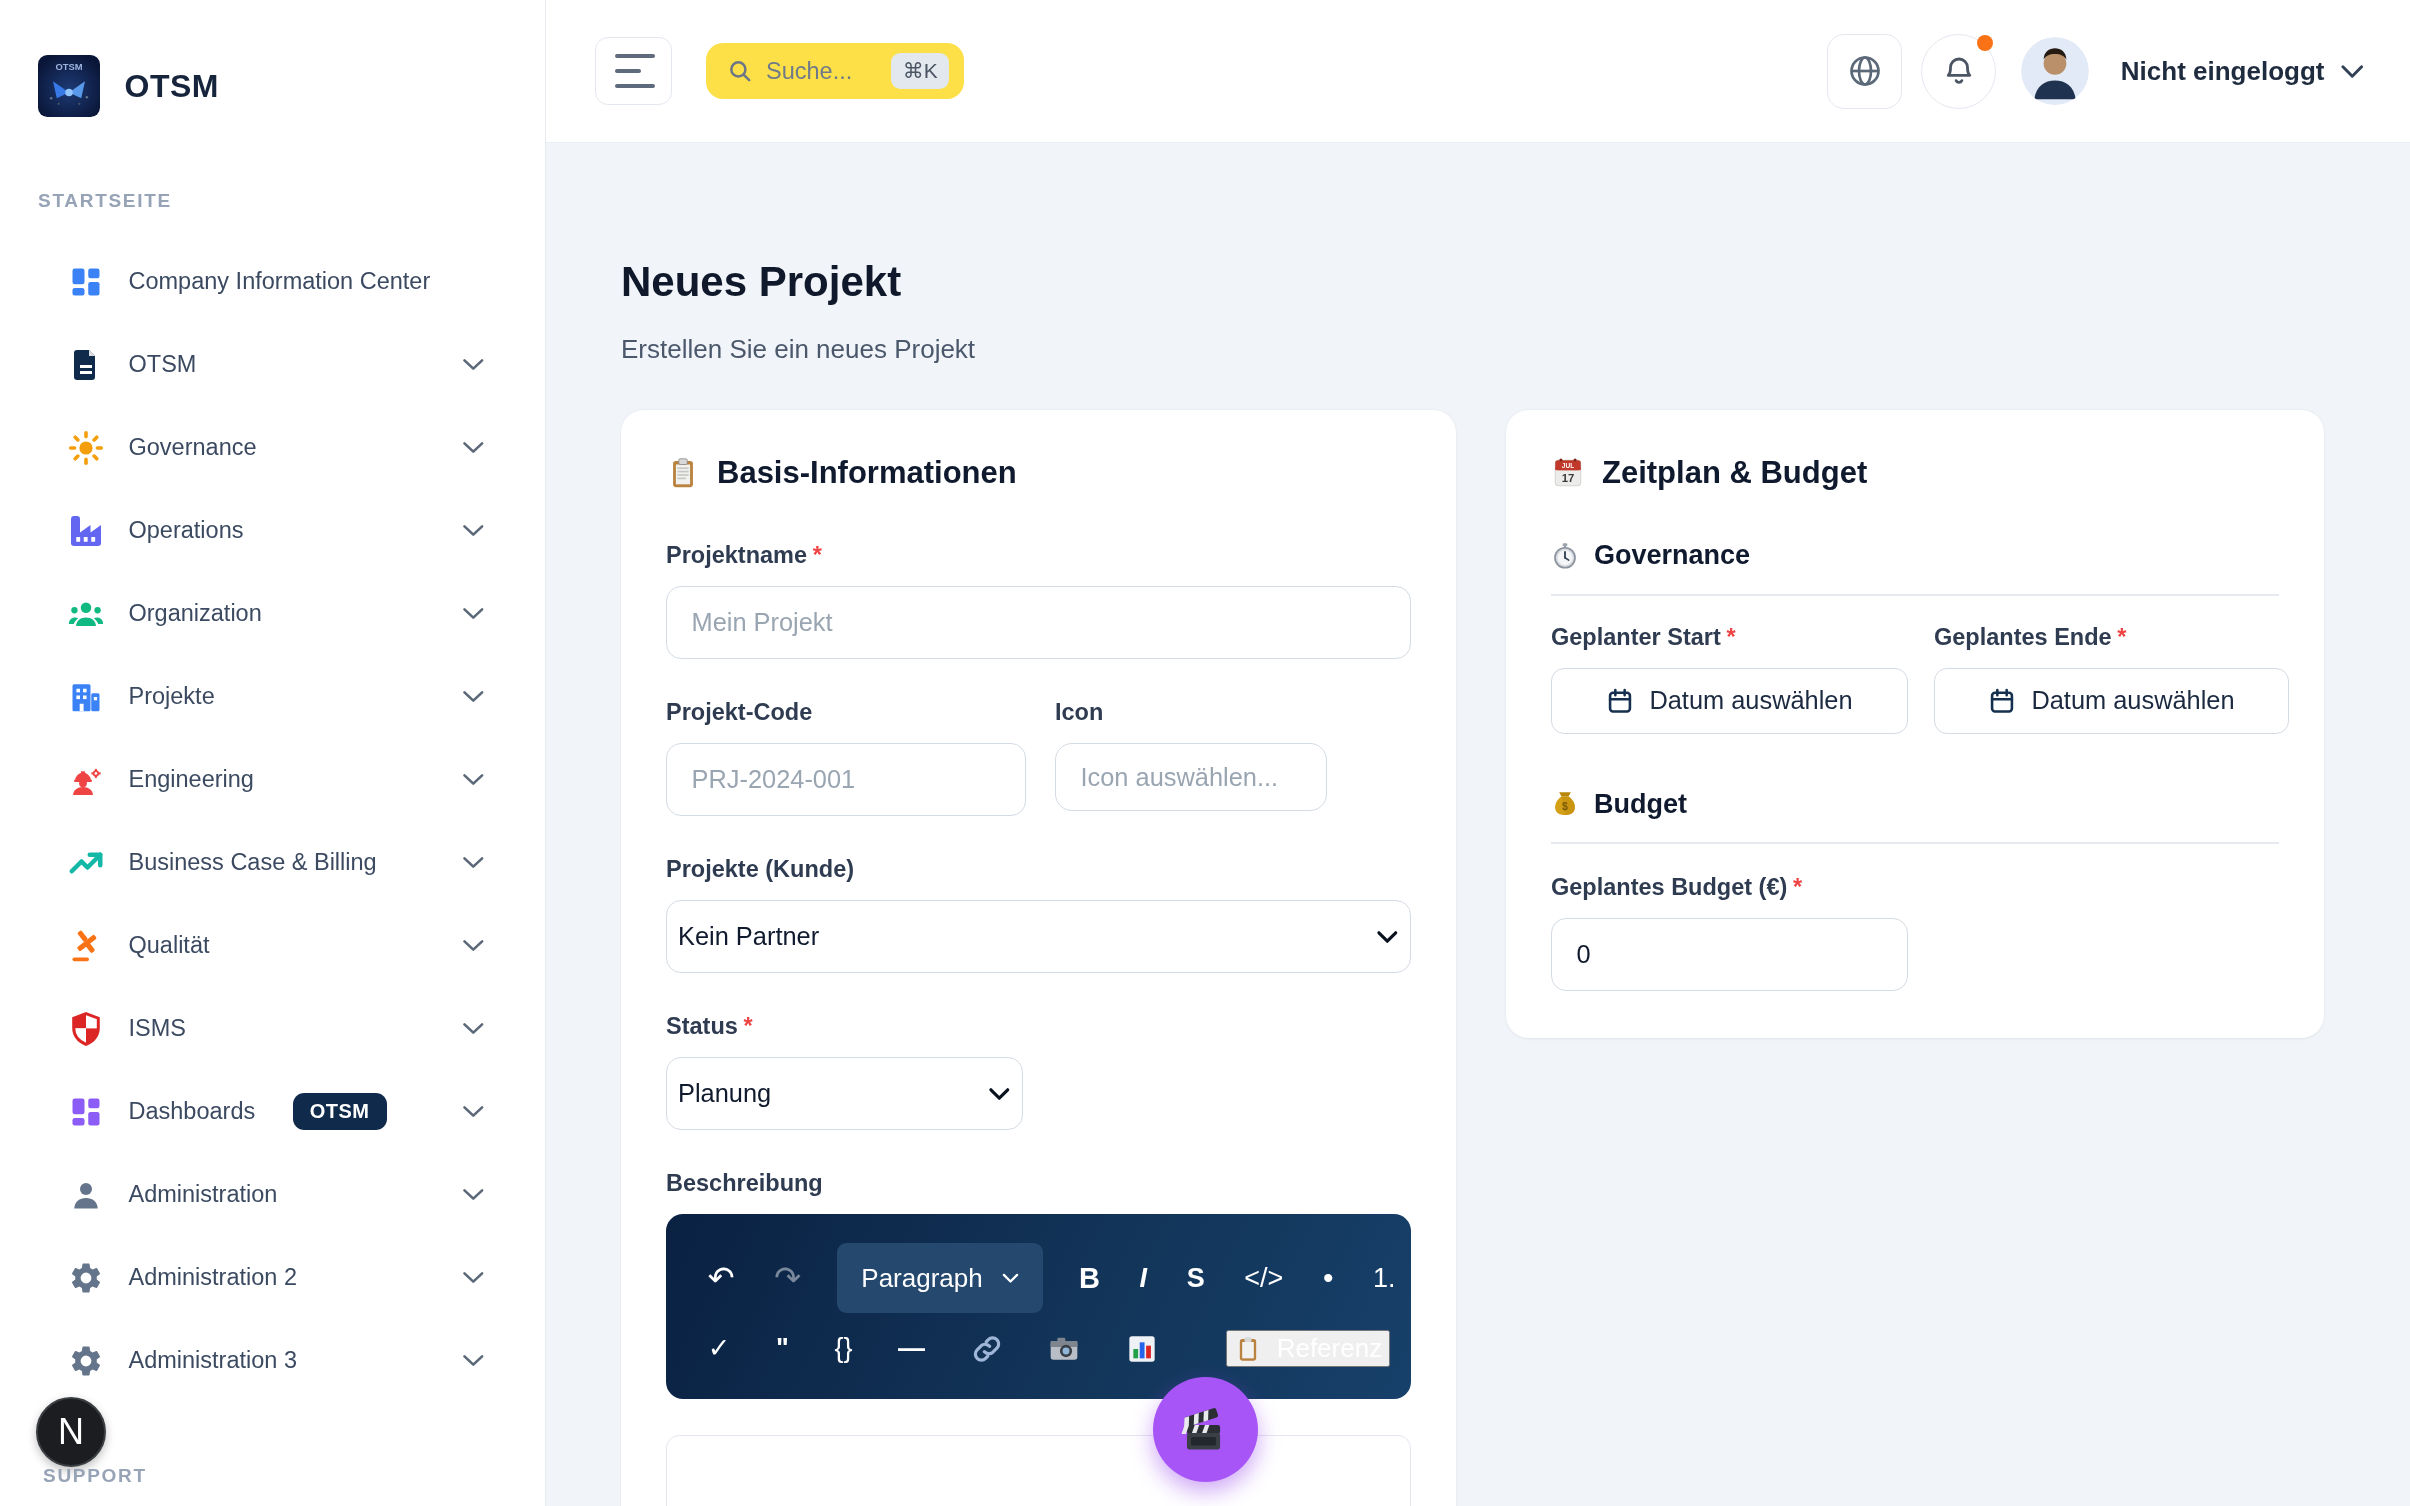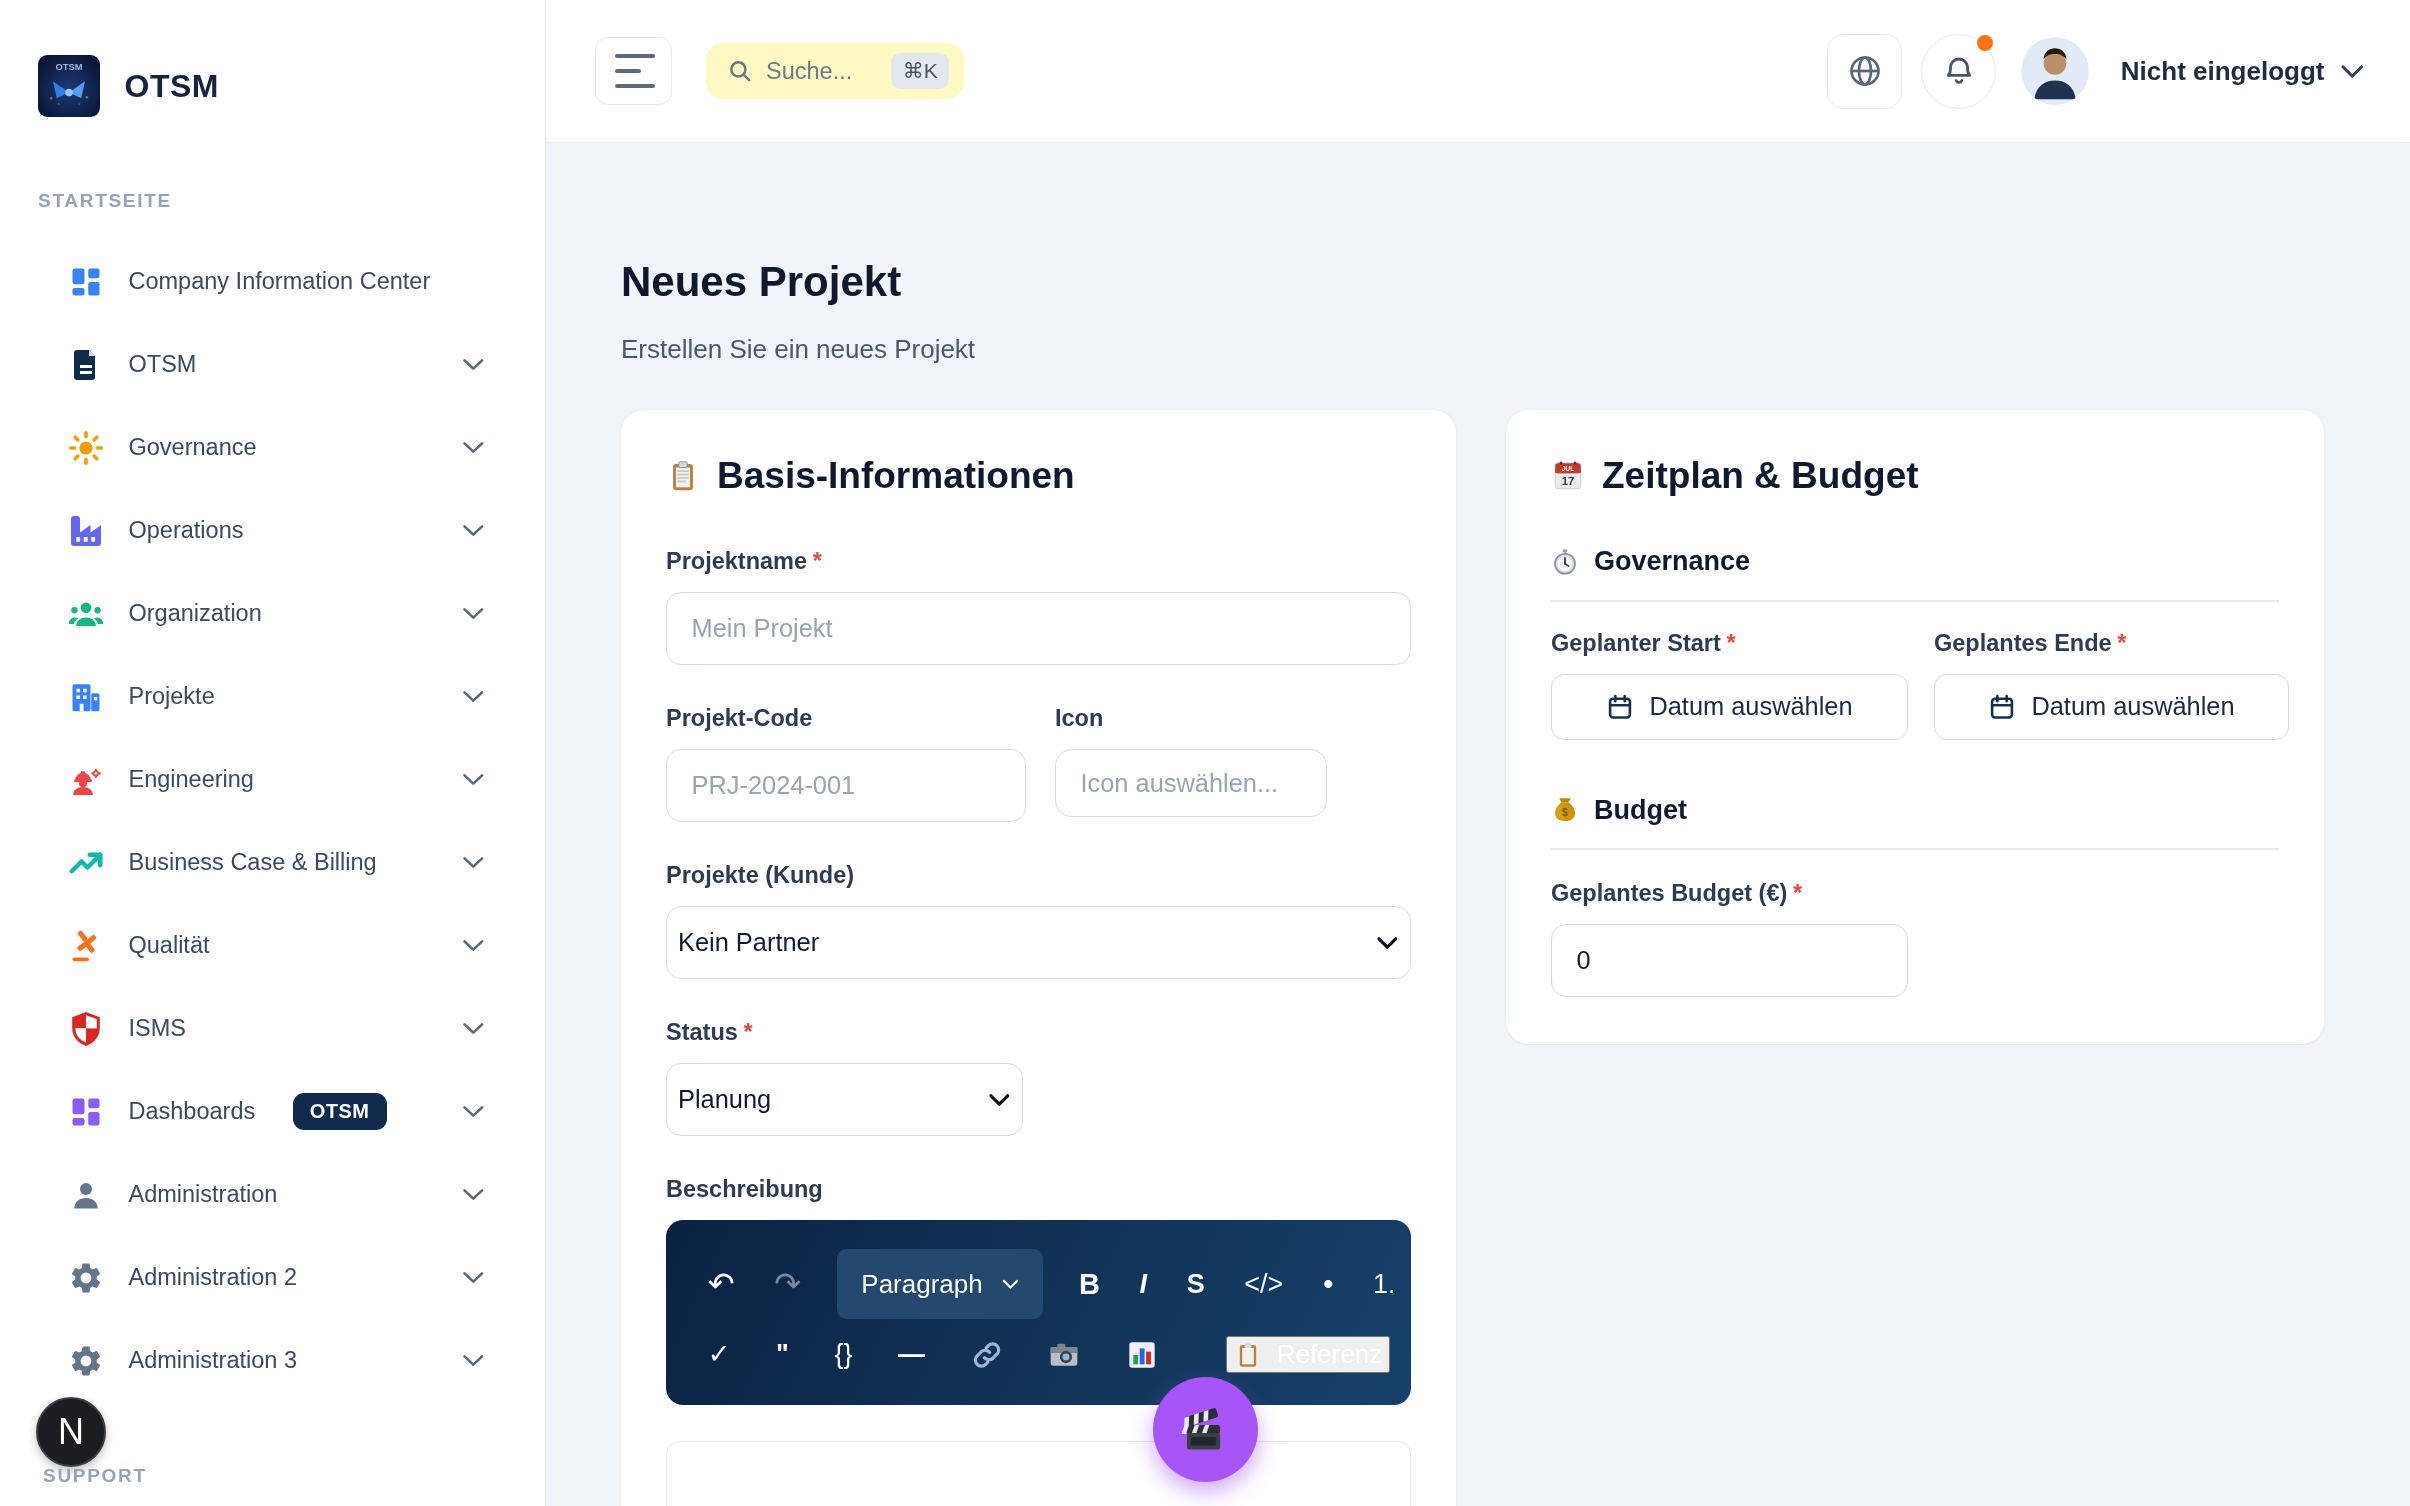--- a/index.html
+++ b/index.html
@@ -33,21 +33,21 @@
   
   .main-col{flex:1;display:flex;flex-direction:column;height:1507px;min-width:0;}
   .topbar{height:143px;flex:none;background:#fff;border-bottom:0.9px solid #eaeef3;
     display:flex;align-items:center;padding:0 47px 0 49px;}
   .menu-btn{width:77px;height:68px;border:1.4px solid #e3e8ef;border-radius:13px;background:#fff;
     display:flex;flex-direction:column;justify-content:center;gap:10.4px;padding-left:19px;cursor:pointer;}
   .menu-btn i{display:block;height:4.7px;border-radius:2.8px;background:#5d6b7d;}
   .menu-btn i:nth-child(1){width:40px;}
   .menu-btn i:nth-child(2){width:26px;}
   .menu-btn i:nth-child(3){width:40px;}
-  .search-pill{margin-left:34px;width:258px;height:56px;background:#fef9c3;border-radius:17px;
+  .search-pill{margin-left:34px;width:258px;height:56px;background:#fde047;border-radius:17px;
     display:flex;align-items:center;padding:0 15px 0 21px;gap:13px;cursor:text;}
   .search-text{font-size:23.5px;color:#6e7a8a;flex:1;}
   .kbd-badge{background:#e3e8ee;border-radius:9.4px;font-size:21px;color:#4b5563;
     padding:5.6px 11.3px;font-weight:500;}
   .topbar-right{margin-left:auto;display:flex;align-items:center;}
   .icon-btn{width:75px;height:75px;border:1.4px solid #e3e8ef;background:#fff;cursor:pointer;
     display:flex;align-items:center;justify-content:center;position:relative;}
   .globe-btn{border-radius:17px;}
   .bell-btn{border-radius:50%;margin-left:19px;}
   .notif-dot{position:absolute;top:0px;right:1.9px;width:16px;height:16px;border-radius:50%;
@@ -59,21 +59,21 @@
   .content{flex:1;background:#f1f4f8;overflow:hidden;padding:0 75px;}
   .page-title{margin-top:115px;font-size:42px;font-weight:700;color:#10192b;}
   .page-subtitle{margin-top:21px;font-size:26px;color:#4b586c;}
 
   .cards{display:flex;gap:50px;margin-top:45px;align-items:flex-start;}
   .card{background:#fff;border-radius:22.6px;box-shadow:0 0.9px 2.8px rgba(15,23,42,.07);
     padding:45px;flex:none;}
   .card-basis{width:835px;height:1224px;}
   .card-zeit{width:818px;}
   .card-head{display:flex;align-items:center;gap:17px;}
-  .card-title{font-size:37px;font-weight:700;color:#101a2e;}
+  .card-title{font-size:31px;font-weight:700;color:#101a2e;}
   .field-label{font-size:23.5px;font-weight:600;color:#2e3b50;margin-bottom:17px;}
   .req{color:#ef4444;margin-left:5.6px;}
   .t-input{height:73px;border:1.5px solid #d4dbe4;border-radius:15px;background:#fff;
     font-size:25.4px;color:#101a2e;padding:0 24.5px;width:100%;outline:none;
     font-family:"Liberation Sans","DejaVu Sans",sans-serif;}
   .t-input::placeholder{color:#9aa5b2;}
   .sel{height:73px;border:1.5px solid #d4dbe4;border-radius:15px;background:#fff;cursor:pointer;
     display:flex;align-items:center;padding:0 11px;font-size:25.4px;color:#101a2e;}
   .sel .sel-val{flex:1;}
   .fgroup{margin-top:40px;}

